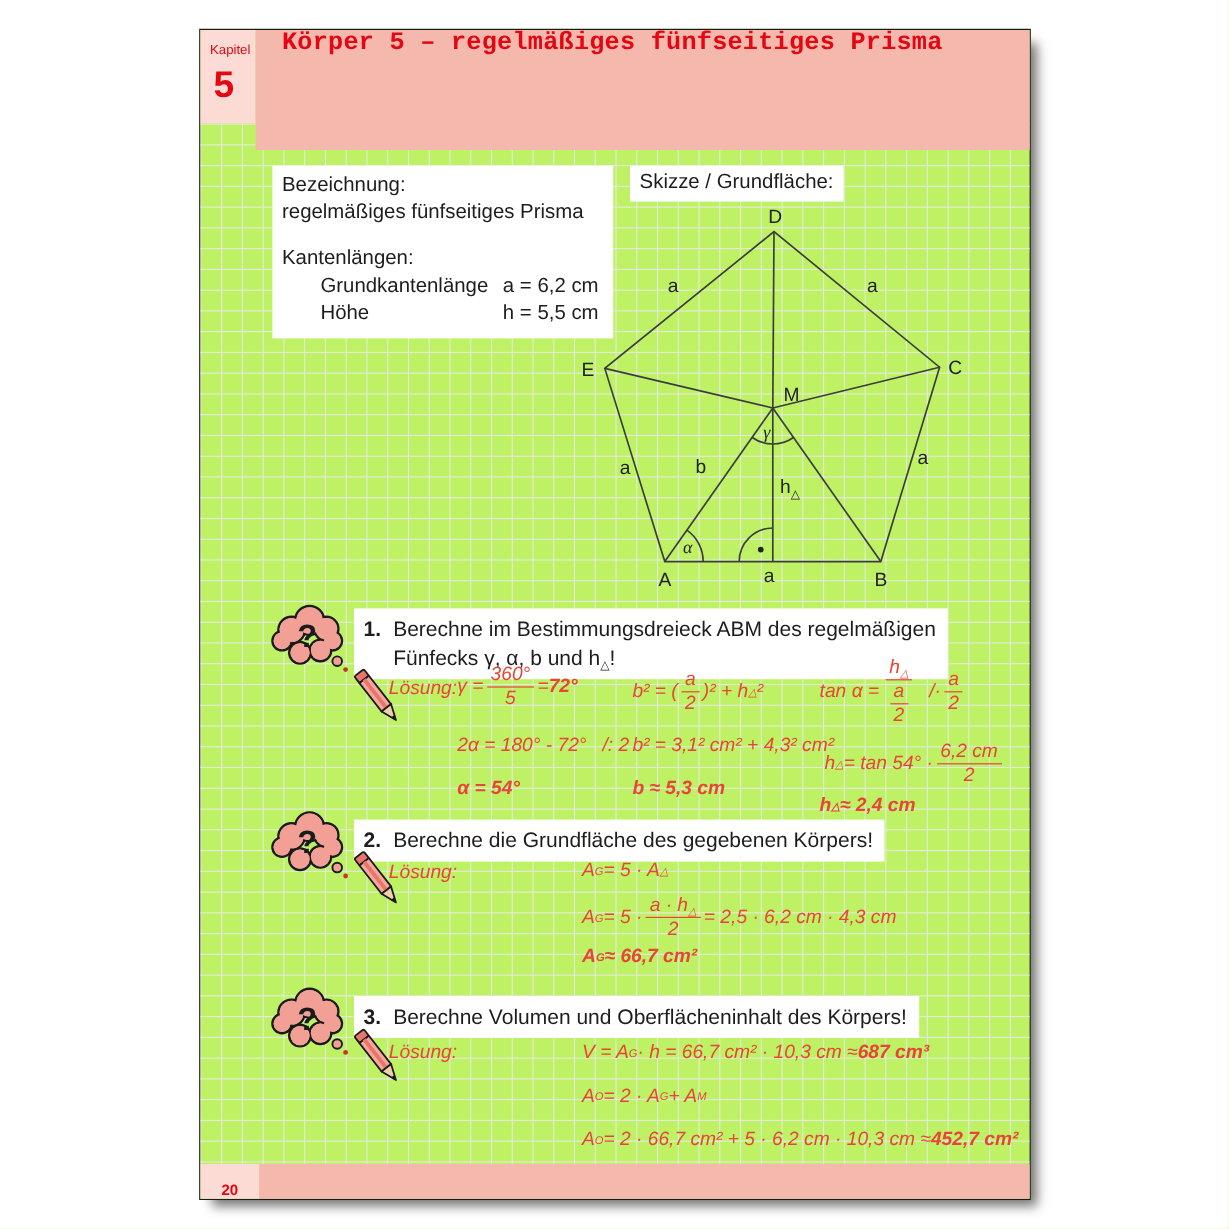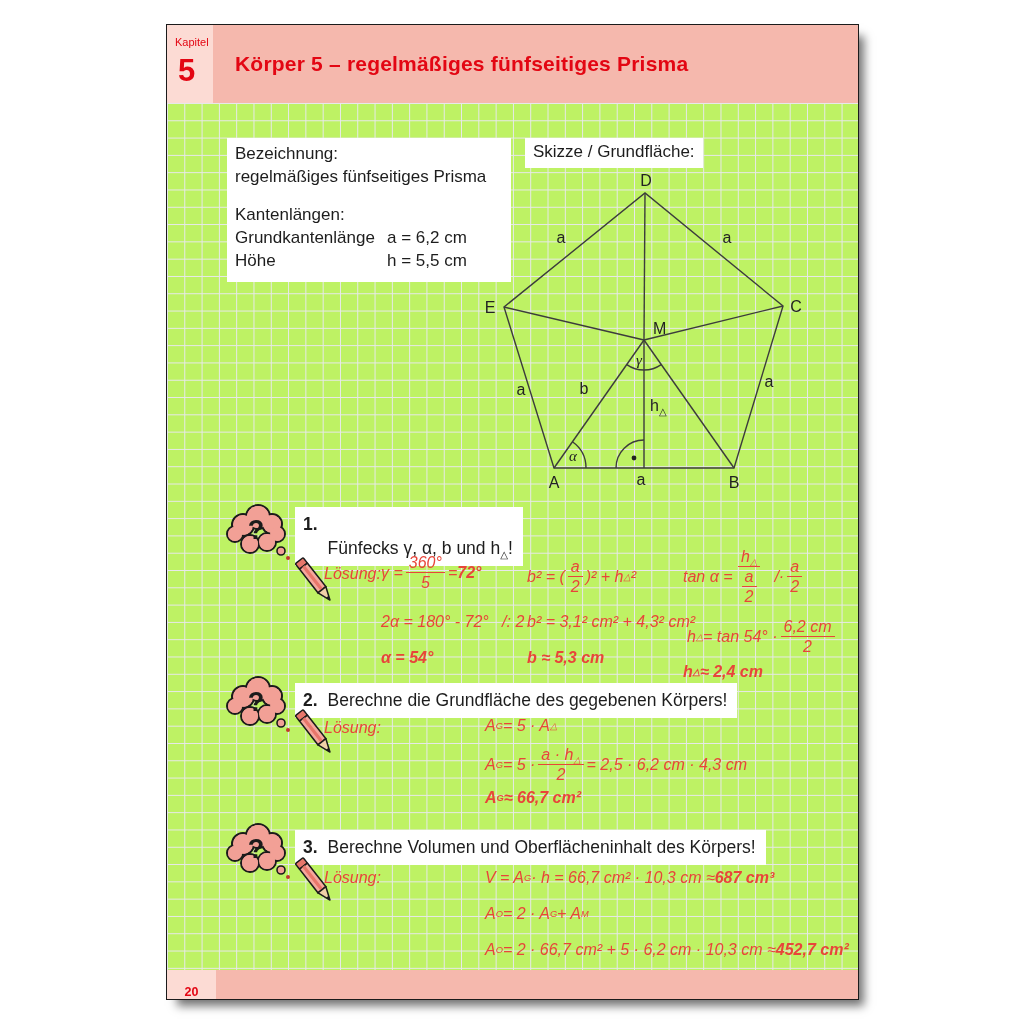--- a/index.html
+++ b/index.html
@@ -24,38 +24,38 @@
       linear-gradient(to bottom, var(--grid) 1px, transparent 1px);
     background-size:17.3px 17.3px;
   }
   
   .chapter-box{
     position:absolute;left:0;top:0;width:46px;height:78px;background:var(--band-light);
   }
   .kapitel-label{position:absolute;left:8px;top:11px;font-size:11px;color:var(--brand-red);}
   .chapter-number{position:absolute;left:11px;top:28px;font-size:31px;font-weight:bold;color:var(--brand-red);}
   .header-band{
-    position:absolute;left:46px;top:0;right:0;height:78px;background:var(--band);
-    display:flex;align-items:center;
+    position:absolute;left:46px;top:0;right:0;height:100px;background:var(--band);
+    display:flex;font-family:Liberation Mono, monospace;
   }
   .page-title{font-size:21px;font-weight:bold;color:var(--brand-red);padding-left:22px;letter-spacing:0.2px;}
   
   .pagenum-box{
     position:absolute;left:0;bottom:0;width:49px;height:29px;background:var(--band-light);
     display:flex;align-items:flex-end;justify-content:center;
     font-size:12.5px;font-weight:bold;color:var(--brand-red);
   }
   .footer-band{position:absolute;left:49px;right:0;bottom:0;height:29px;background:var(--band);}
   
   .info-box{
     position:absolute;left:60px;top:113px;width:268px;background:#fff;
     padding:4px 8px 10px 8px;font-size:17px;line-height:23px;
   }
   .info-gap{height:15px;}
-  .info-row{display:grid;grid-template-columns:152px auto;}
+  .info-row{display:grid;grid-template-columns:152px auto;margin-left:32px;}
   .sketch-label-box{
     position:absolute;left:358px;top:113px;background:#fff;padding:4px 8px 6px 8px;font-size:17px;
   }
   
   .diagram{position:absolute;left:314px;top:146px;}
   .diagram text{font-size:16px;fill:#222;}
   .diagram .greek{font-family:"Liberation Serif", serif;font-style:italic;font-size:15px;}
   
   .bubble{position:absolute;width:68px;height:62px;}
   .task-box{
@@ -156,21 +156,21 @@
         <circle cx="25" cy="41" r="8"></circle>
         <circle cx="10" cy="31" r="7"></circle>
     </g>
     <text x="31" y="36" text-anchor="middle" font-size="27" font-weight="bold" fill="#1b1b1b">?</text>
     <circle cx="56" cy="48" r="4" fill="#f2a096" stroke="#1b1b1b" stroke-width="1.6"></circle>
     <circle cx="63" cy="55" r="2" fill="#c0392b"></circle>
   </svg>
   <div class="task-box" style="left:128px;top:482px">
     <span class="task-num">1.</span>
     <span>
-      <br>
+      <span>Berechne im Bestimmungsdreieck ABM des regelmäßigen</span><br>
       <span>Fünfecks γ, α, b und h</span><span class="ssub">△</span><span>!</span>
     </span>
   </div>
 
   <svg class="pencil" style="left:126px;top:532px" viewBox="0 0 50 54">
     <g transform="translate(8,6) rotate(-38)">
       <rect x="-5" y="-3" width="10" height="7" rx="1.5" fill="#e8766b" stroke="#1b1b1b" stroke-width="1.5"></rect>
       <rect x="-5" y="4" width="10" height="30" fill="#f5a79d" stroke="#1b1b1b" stroke-width="1.5"></rect>
       <rect x="-1.6" y="4" width="3.2" height="30" fill="#e8766b"></rect>
       <polygon points="-5,34 5,34 0,47" fill="#f0d0a8" stroke="#1b1b1b" stroke-width="1.5" stroke-linejoin="round"></polygon>

